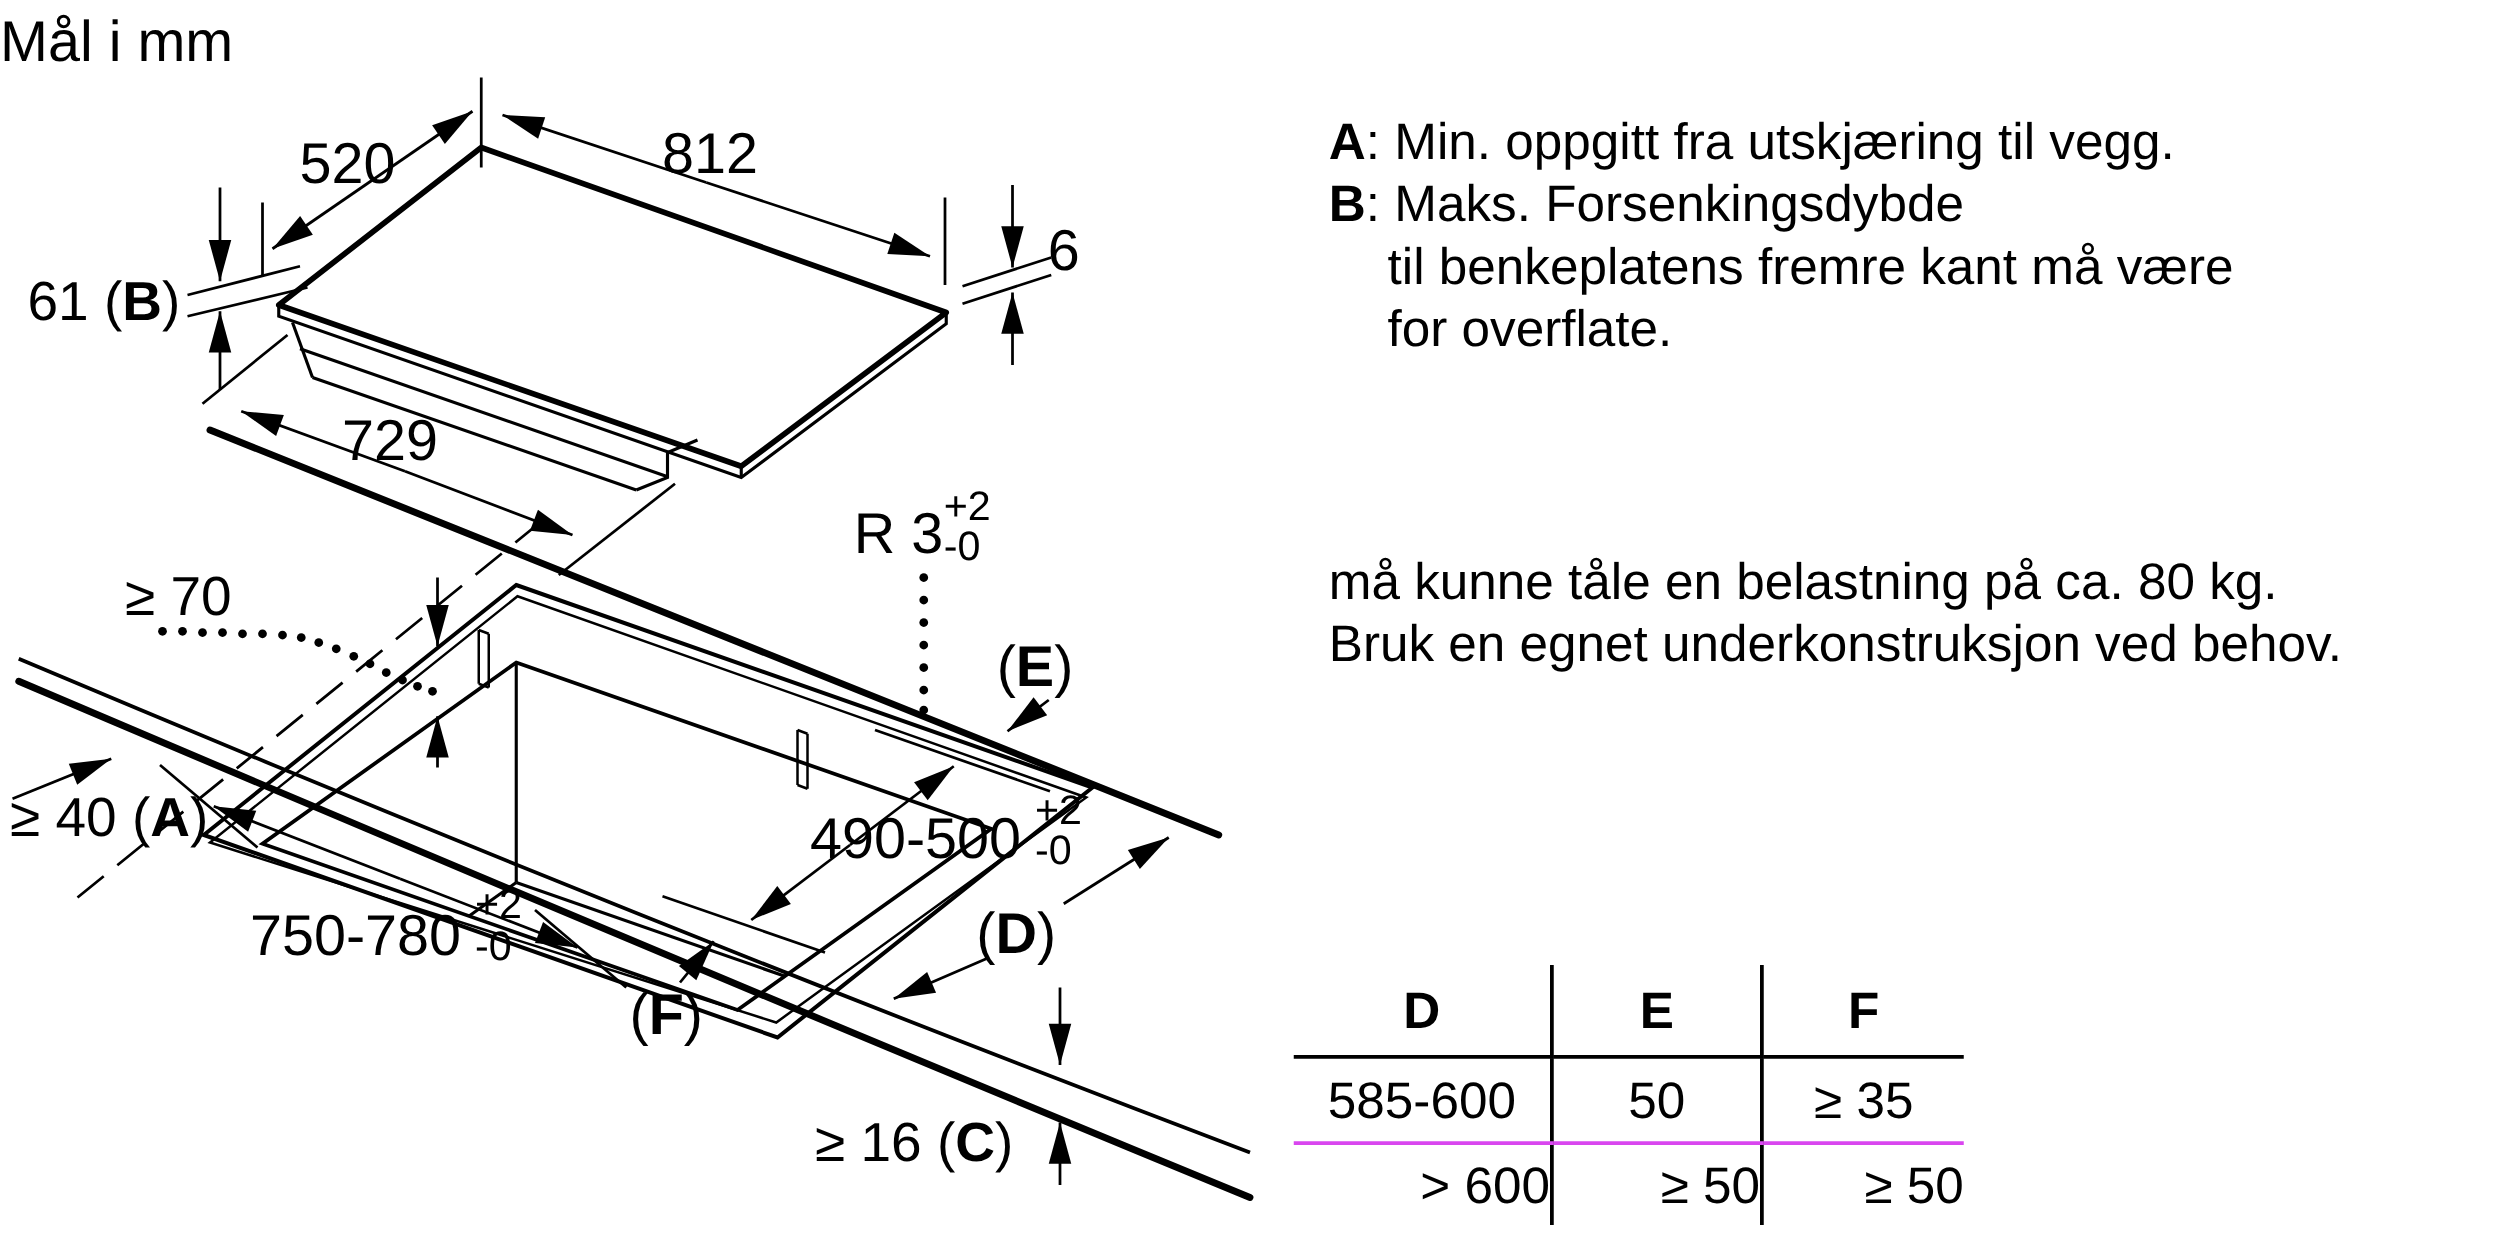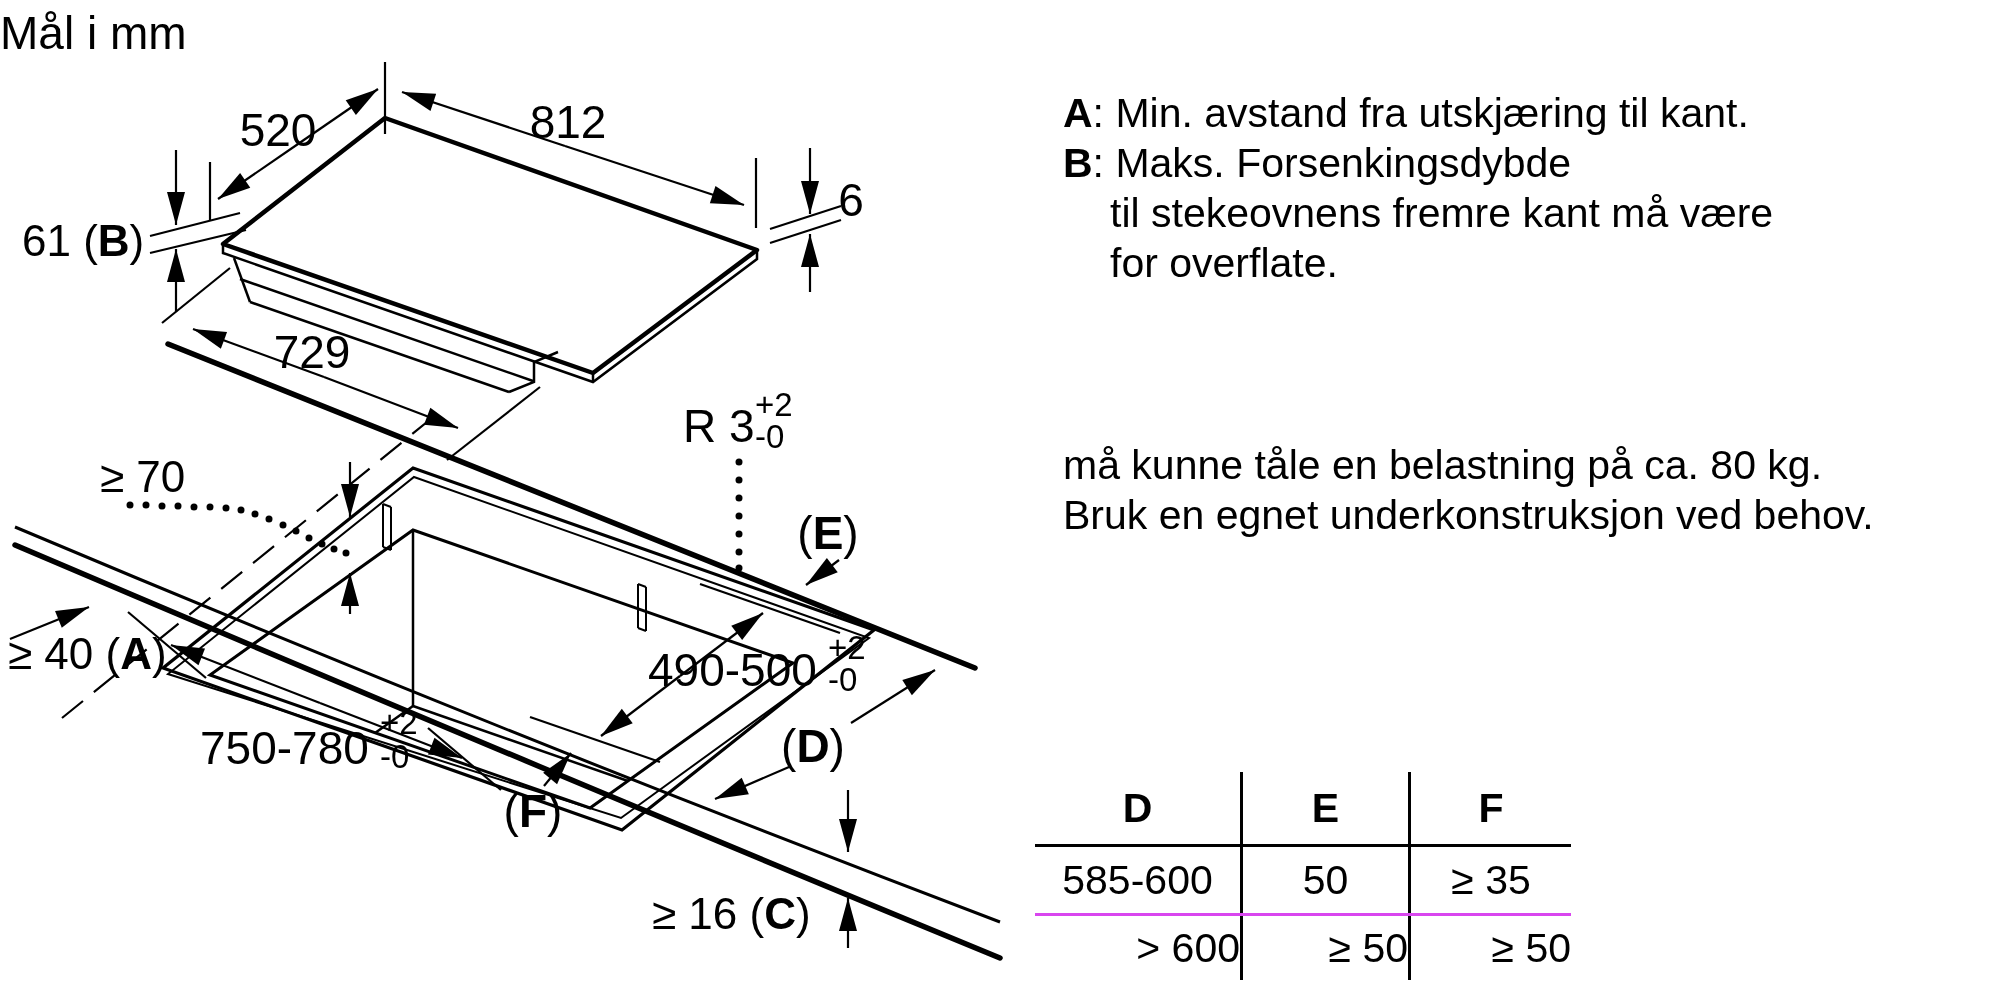--- a/index.html
+++ b/index.html
@@ -190,23 +190,23 @@
 
     <text class="dimtxt2" x="652" y="929"><tspan>≥ 16 (</tspan><tspan class="b">C</tspan><tspan>)</tspan></text>
     <g stroke="#000" stroke-width="2.2">
       <line x1="848" y1="790" x2="848" y2="852" marker-end="url(#arrow)"></line>
       <line x1="848" y1="948" x2="848" y2="898" marker-end="url(#arrow)"></line>
     </g>
   </g>
 </svg>
 
 <div class="abs legend">
-  <div><span class="b">A</span><span>: Min. avstand fra utskjæring til kant.</span></div>
+  <div><span class="b">A</span><span>: Min. oppgitt fra utskjæring til vegg.</span></div>
   <div><span class="b">B</span><span>: Maks. Forsenkingsdybde</span></div>
-  <div class="cont">til stekeovnens fremre kant må være</div>
+  <div class="cont">til benkeplatens fremre kant må være</div>
   <div class="cont">for overflate.</div>
 </div>
 
 <div class="abs note">
   <div>må kunne tåle en belastning på ca. 80 kg.</div>
   <div>Bruk en egnet underkonstruksjon ved behov.</div>
 </div>
 
 <table class="abs spec-table">
   <tbody>

